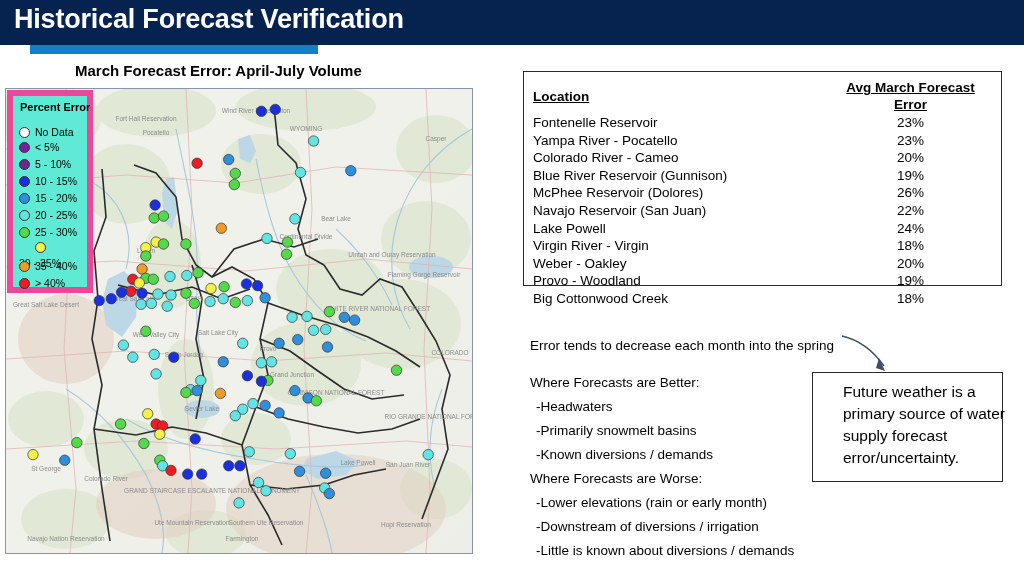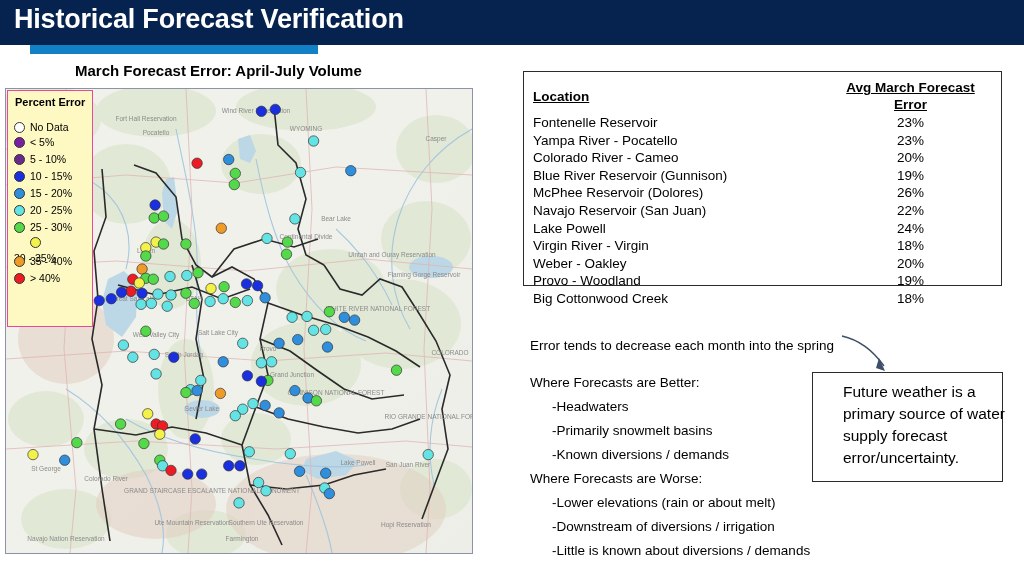--- a/index.html
+++ b/index.html
@@ -36,22 +36,22 @@
   #map-panel {
     position: absolute; left: 5px; top: 88px; width: 468px; height: 466px;
     border: 1px solid #8a93a8;
     background: #eef0ea;
     overflow: hidden;
   }
   #map-canvas { position: absolute; left: 0; top: 0; width: 466px; height: 464px; }
 
   
   #legend {
-    position: absolute; left: 1px; top: 1px; width: 86px; height: 237px;
-    background: #fef9c3; border: 1px solid #ec4899;
+    position: absolute; left: 1px; top: 1px; width: 86px; height: 203px;
+    background: #5eead4; border: 6px solid #ec4899;
     z-index: 40;
   }
   #legend-title {
     position: absolute; left: 7px; top: 5px;
     font-size: 11px; font-weight: bold; color: #000; white-space: nowrap;
   }
   .legend-row {
     position: absolute; left: 6px; height: 15px;
     display: flex; align-items: center; gap: 5px;
   }
@@ -80,21 +80,21 @@
   #table td.col-loc { text-align: left; }
   #table td.col-val { text-align: center; }
 
   
   .note {
     position: absolute; font-size: 13.5px; color: #000;
     white-space: nowrap; line-height: 19px;
   }
   #note-lead { left: 530px; top: 336px; }
   #note-better-head { left: 530px; top: 373px; }
-  .note-item { left: 552px; }
+  .note-item { left: 536px; }
   #note-worse-head { left: 530px; top: 469px; }
 
   
   #callout {
     position: absolute; left: 812px; top: 372px; width: 191px; height: 110px;
     border: 1.5px solid #2b2b2b; background: #fff;
   }
   #callout-text {
     position: absolute; left: 10px; top: 8px; width: 172px;
     font-size: 15.5px; color: #000; line-height: 22px; margin-left: 20px;
@@ -461,21 +461,21 @@
 
   <div class="note" id="note-lead">Error tends to decrease each month into the spring</div>
   <div class="note" id="note-better-head">Where Forecasts are Better:</div>
   <div id="better-items">
       <div class="note note-item" style="top: 397px;">-Headwaters</div>
       <div class="note note-item" style="top: 421px;">-Primarily snowmelt basins</div>
       <div class="note note-item" style="top: 445px;">-Known diversions / demands</div>
     </div>
   <div class="note" id="note-worse-head">Where Forecasts are Worse:</div>
   <div id="worse-items">
-      <div class="note note-item" style="top: 493px;">-Lower elevations (rain or about melt)</div>
+      <div class="note note-item" style="top: 493px;">-Lower elevations (rain or early month)</div>
       <div class="note note-item" style="top: 517px;">-Downstream of diversions / irrigation</div>
       <div class="note note-item" style="top: 541px;">-Little is known about diversions / demands</div>
     </div>
 
   <svg id="arrow-svg" viewBox="0 0 70 48">
     <path d="M2,6 C20,10 34,22 44,36" stroke="#3d5068" stroke-width="1.4" fill="none"></path>
     <path d="M39,28 L45,41 L36,38 Z" fill="#3d5068"></path>
   </svg>
 
   <div id="callout">

